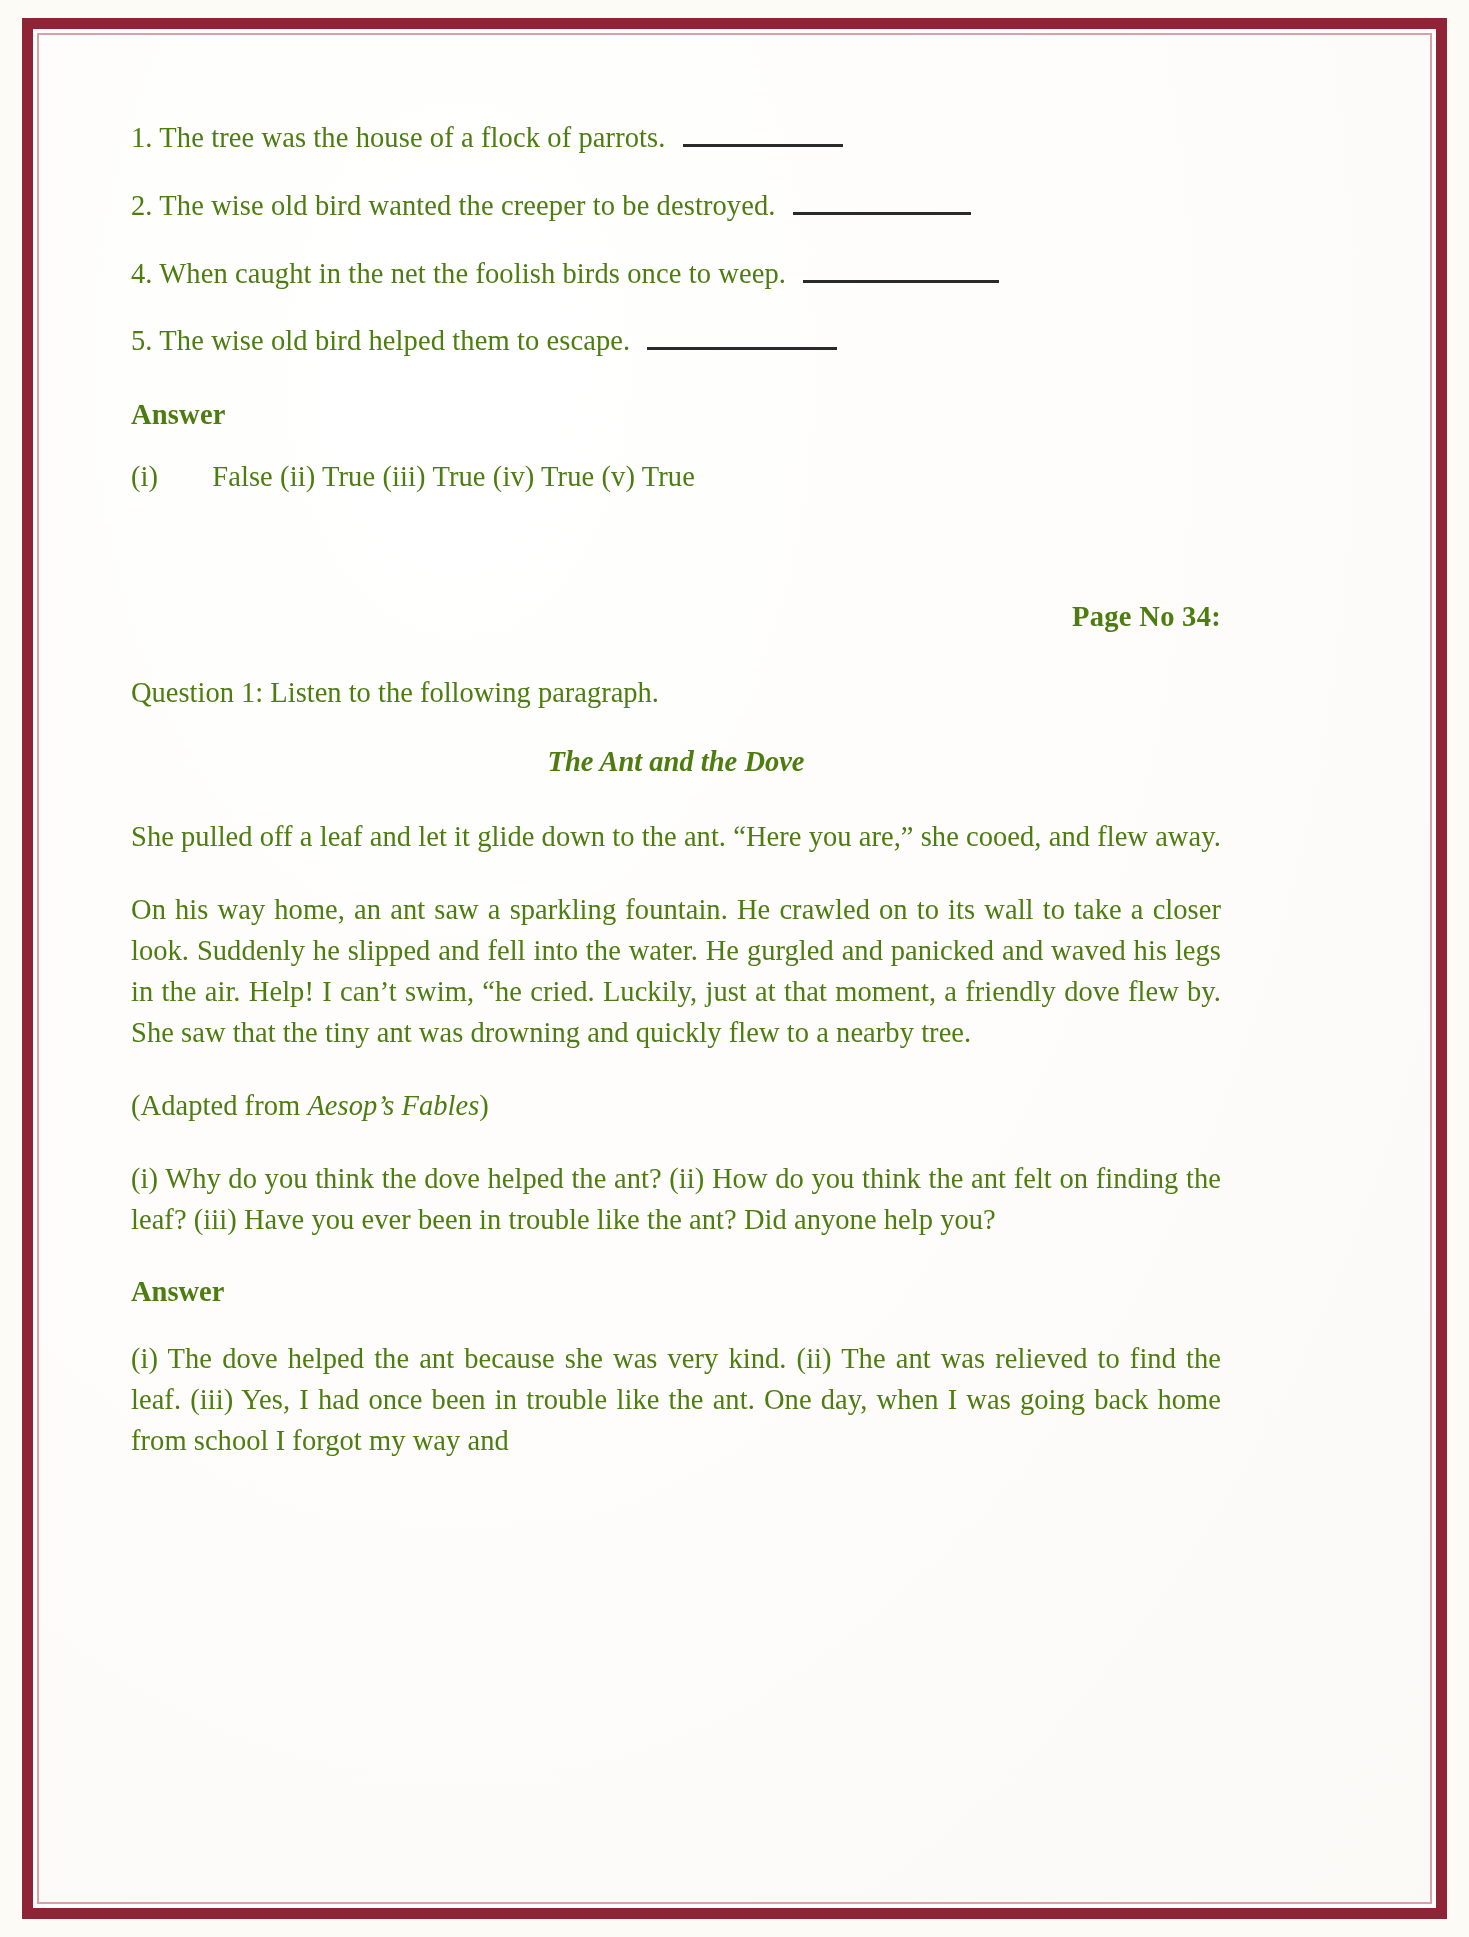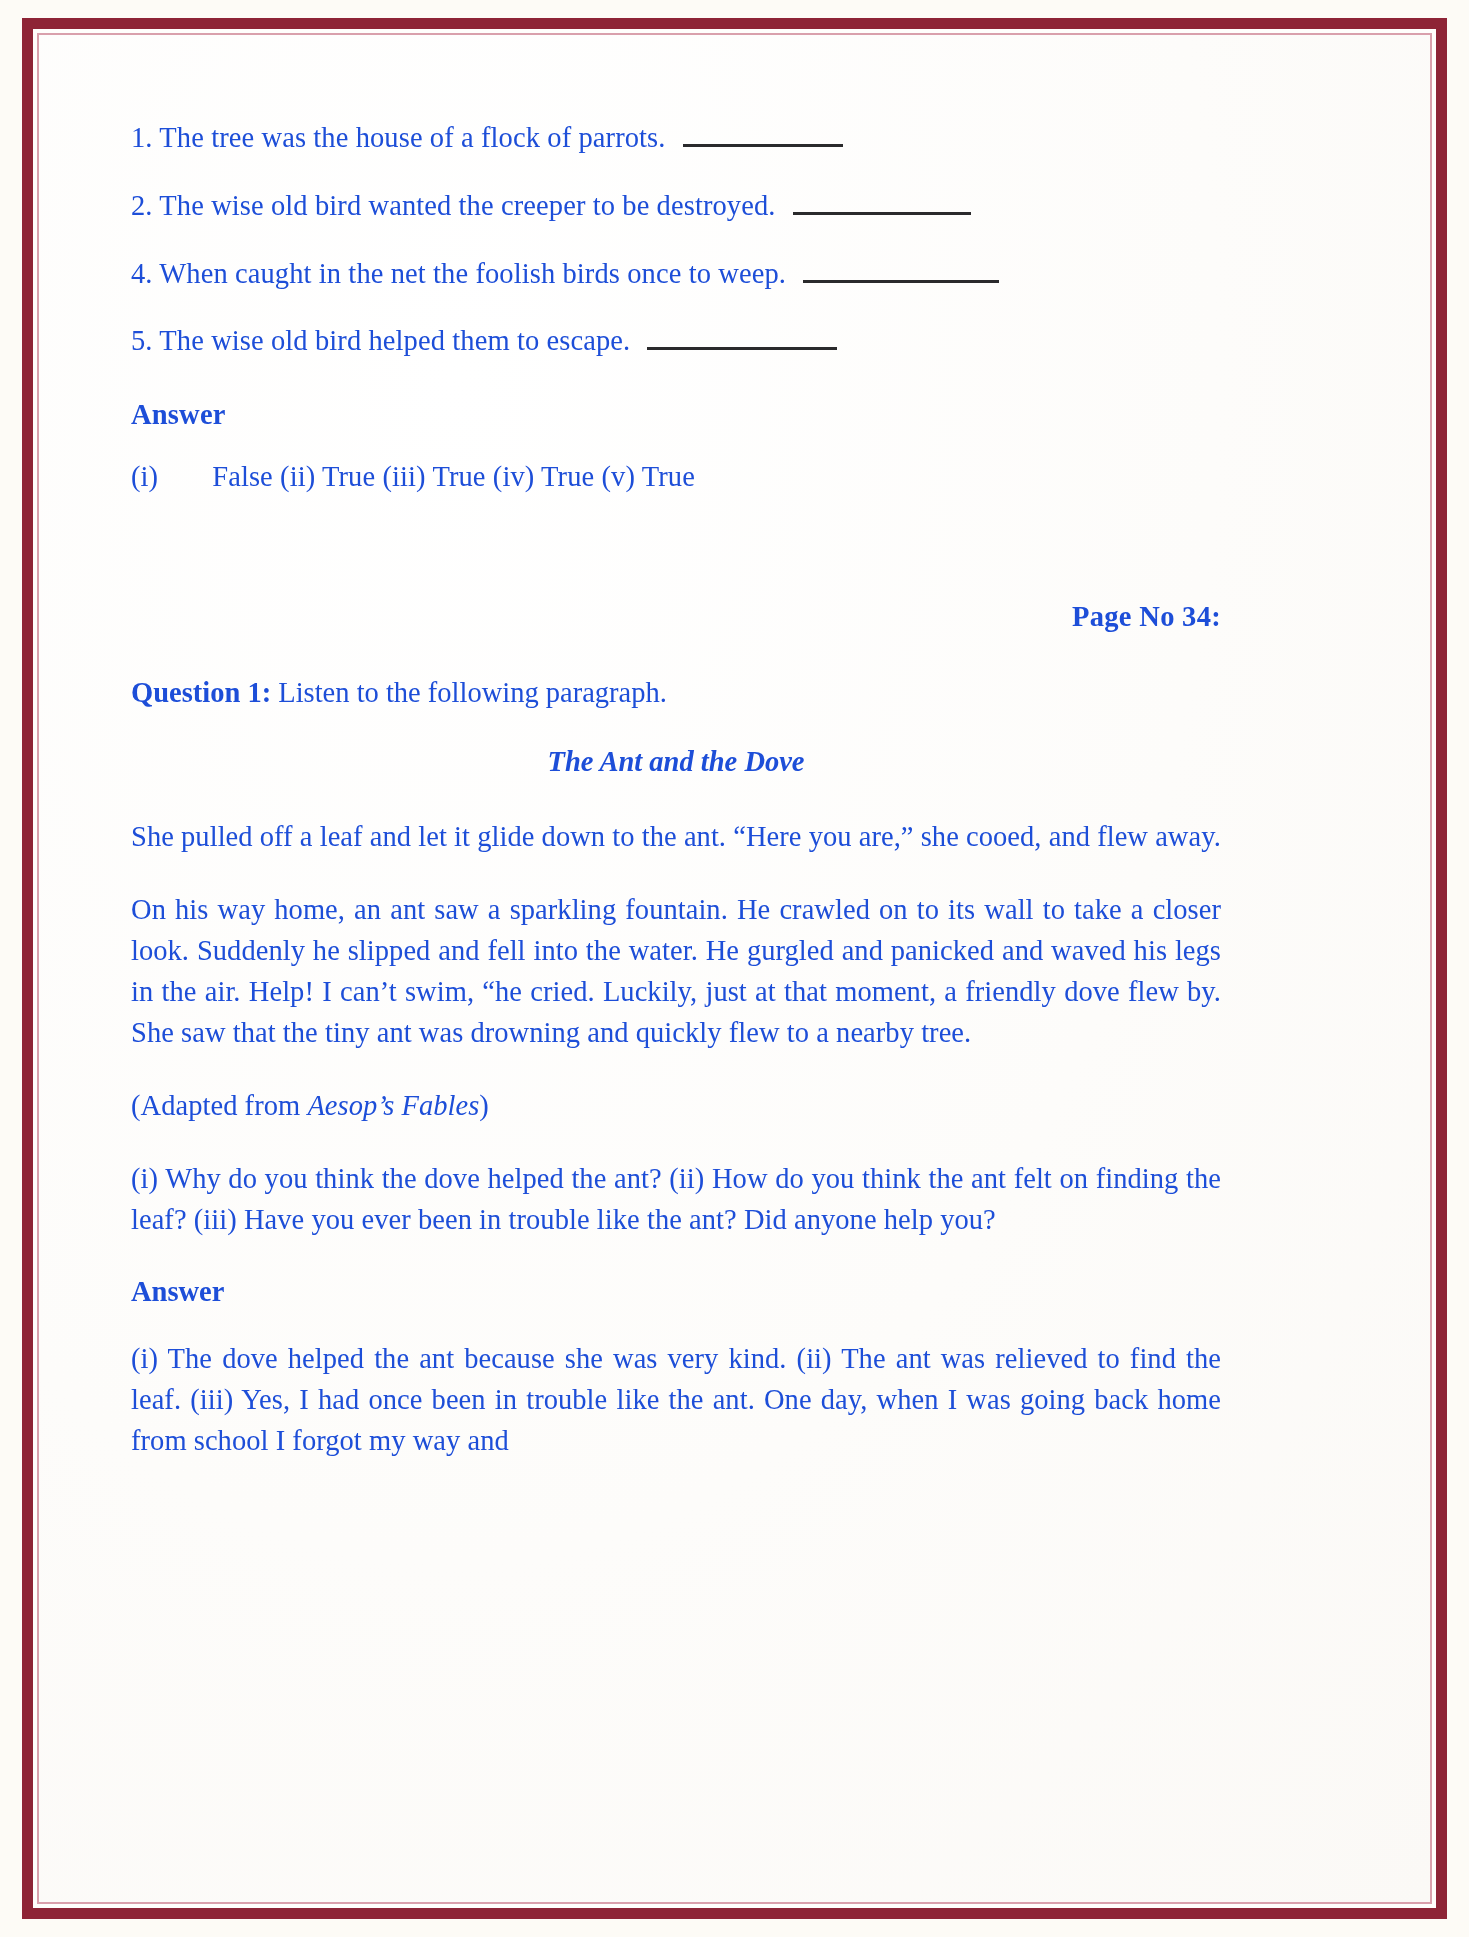--- a/index.html
+++ b/index.html
@@ -37,21 +37,21 @@
     background:
       radial-gradient(ellipse at 30% 18%, #ffffff 0%, #fdfcfa 55%, #fbf9f6 100%);
   }
 
   
   .content {
     position: absolute;
     left: 92px;
     top: 86px;
     width: 1090px;
-    color: #1d4ed8;
+    color: #4d7c0f;
   }
 
   .q-line {
     font-size: 28.5px;
     line-height: 1.22;
     margin: 0 0 33px 0;
     white-space: nowrap;
     letter-spacing: .1px;
   }
   .blank {
@@ -85,21 +85,21 @@
     font-size: 28.5px;
     font-weight: bold;
     margin: 108px 0 44px 0;
     letter-spacing: .3px;
   }
 
   .question {
     font-size: 28.5px;
     margin: 0 0 37px 0;
   }
-  .question b { font-weight: bold; }
+  .question b { font-weight: normal; }
 
   .story-title {
     font-size: 28.5px;
     font-weight: bold;
     font-style: italic;
     margin: 0 0 38px 0;
     text-align: center;
   }
 
   .para {

